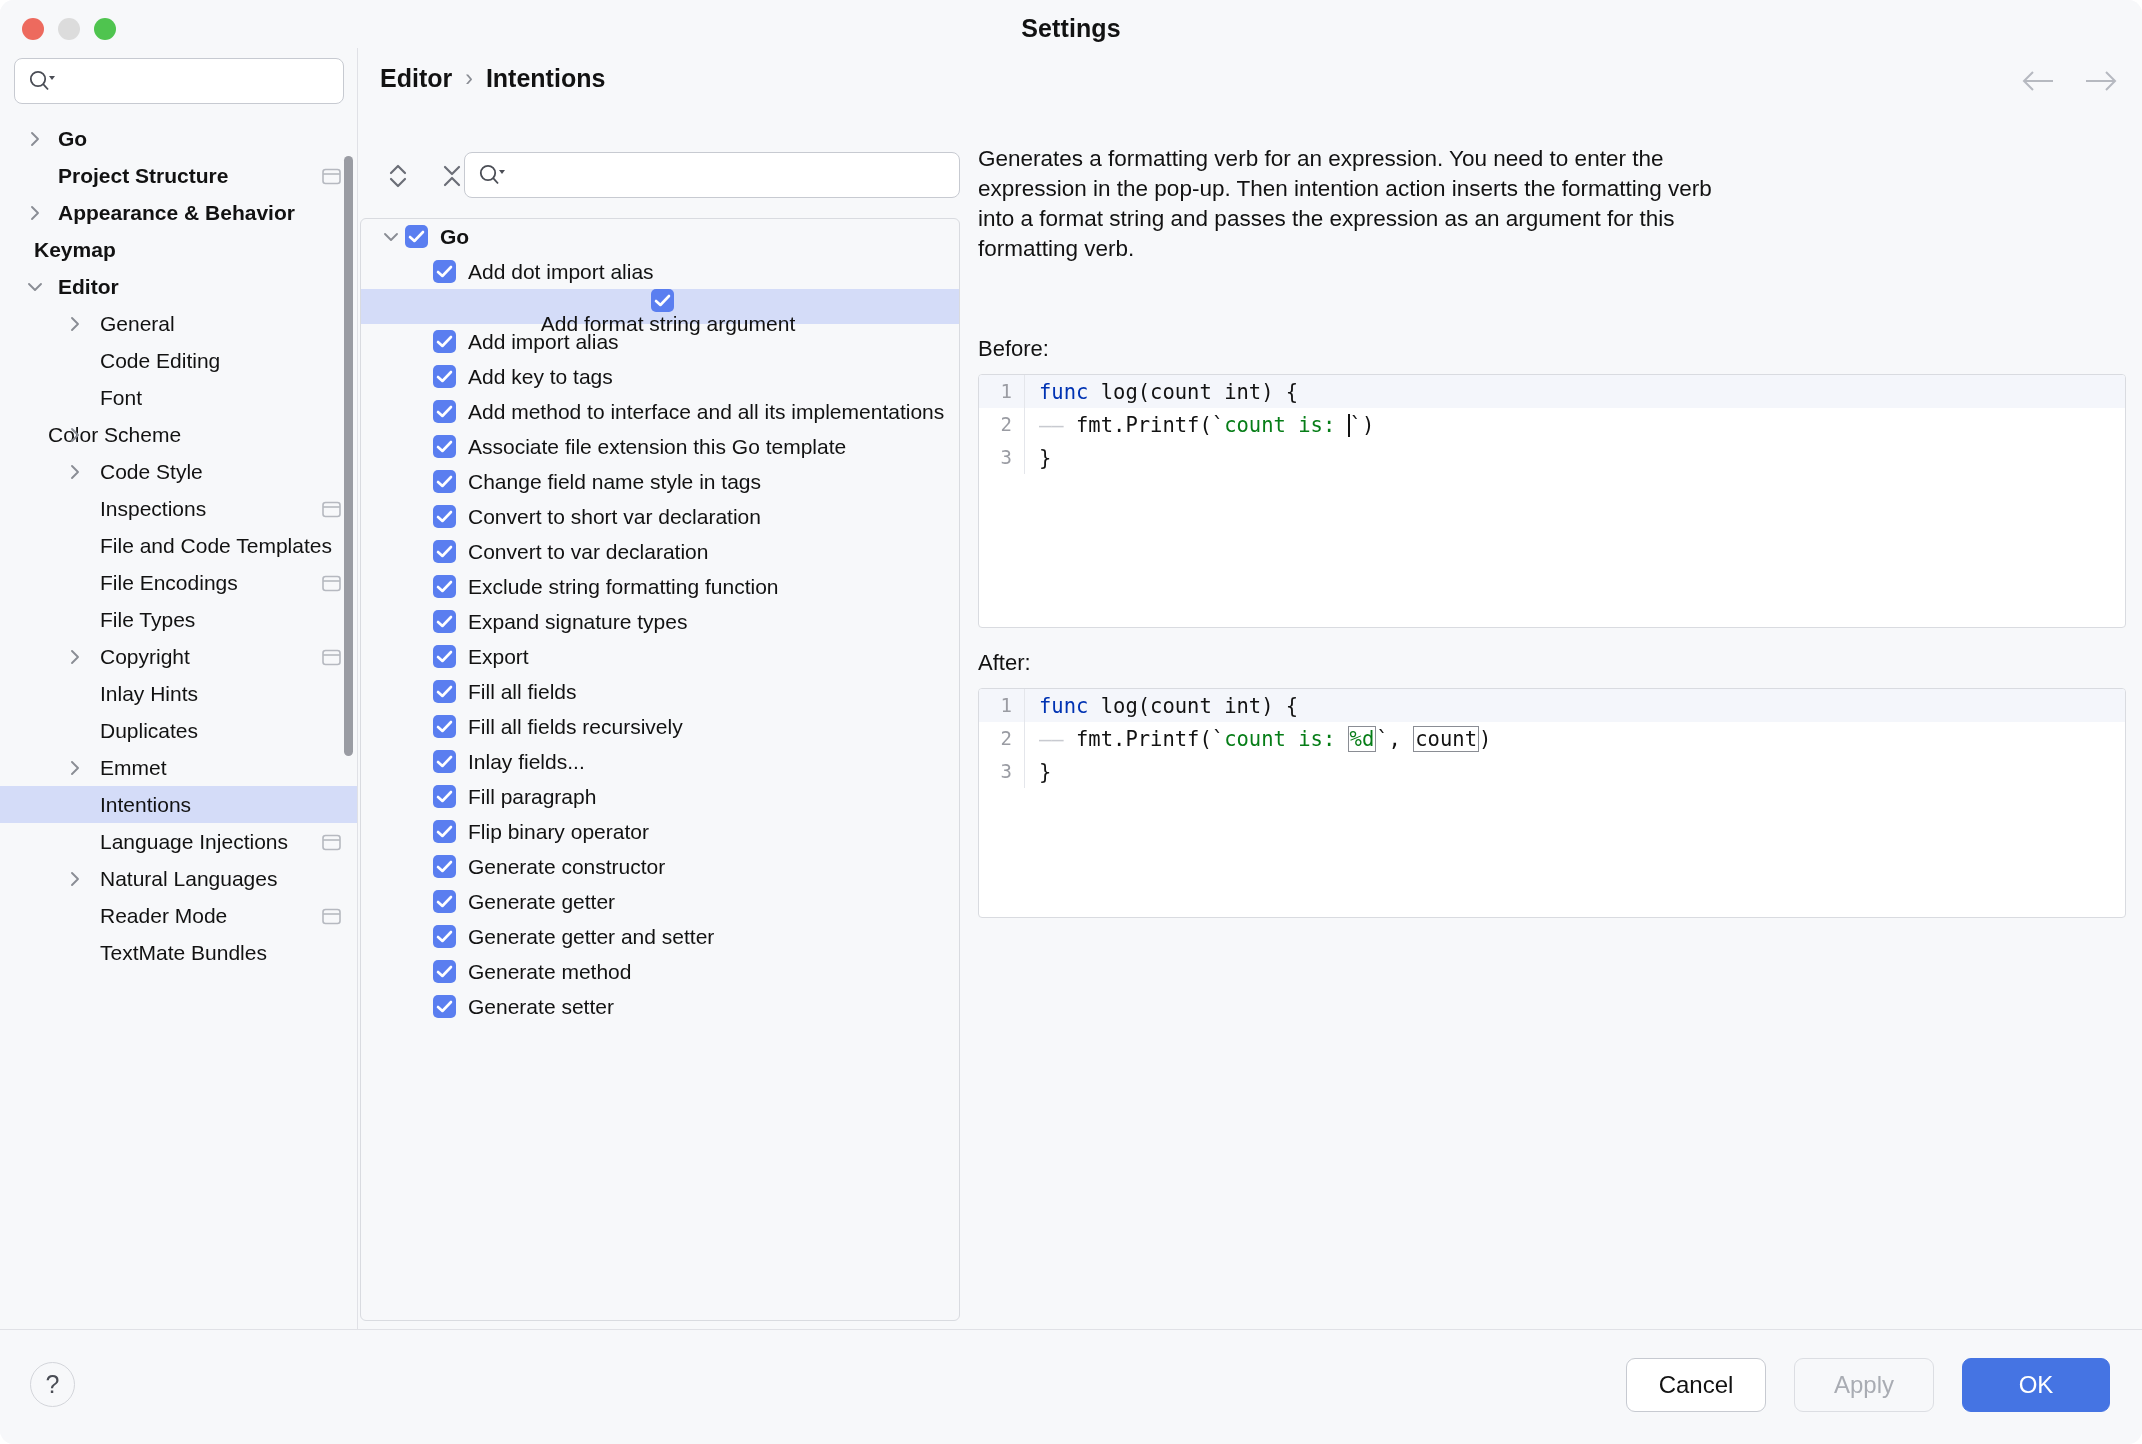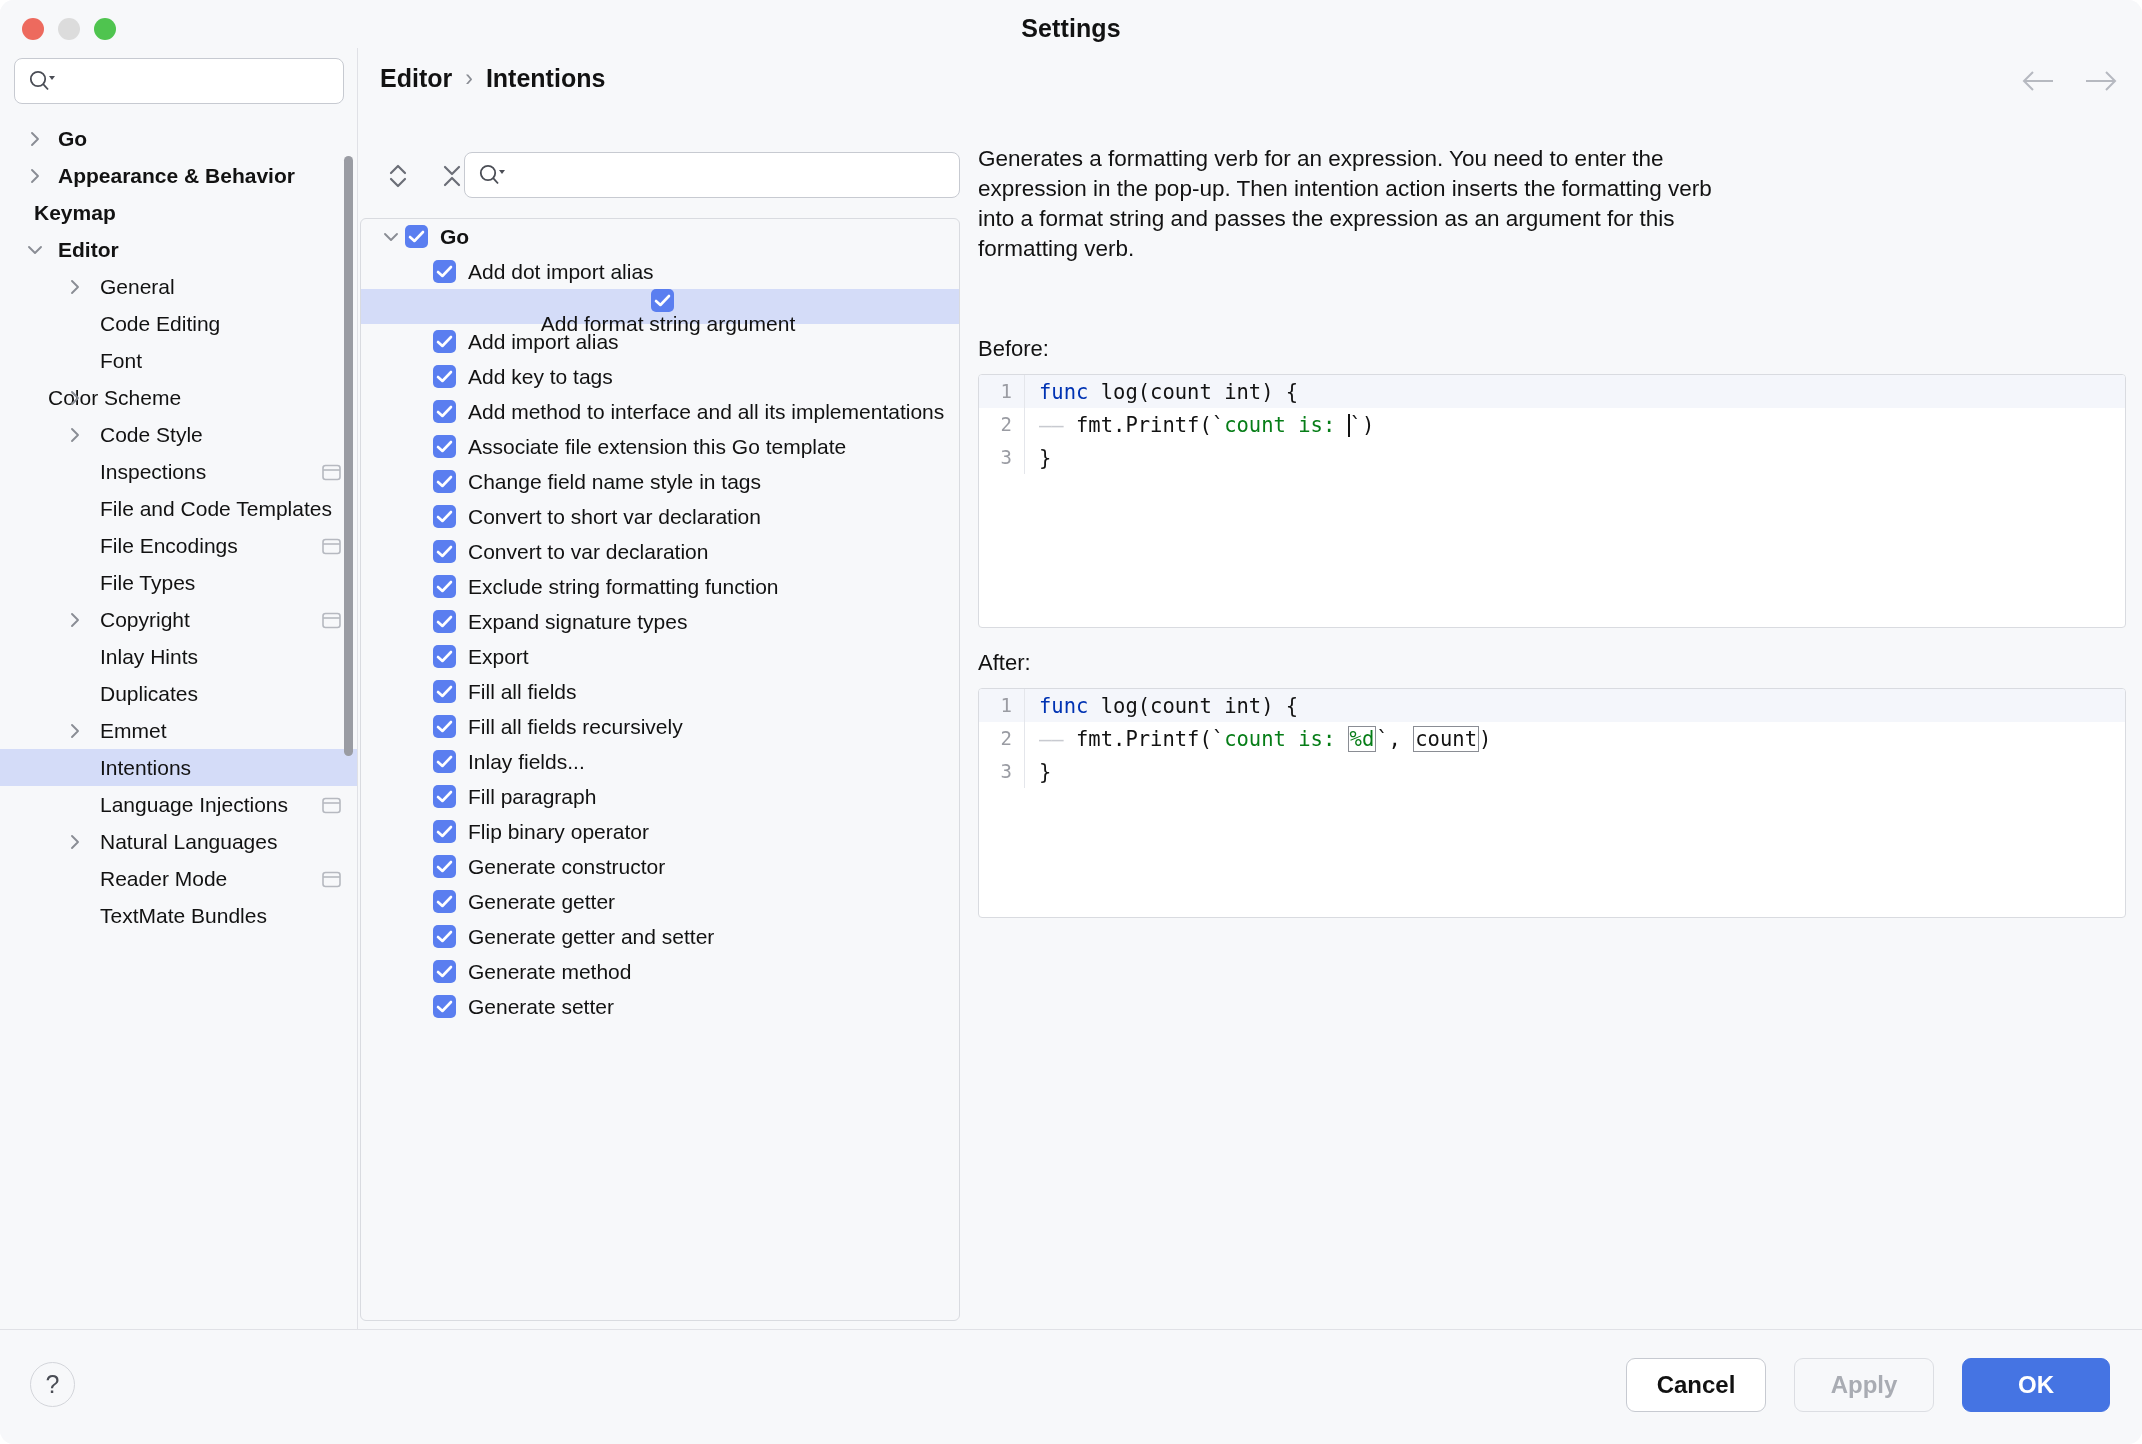--- a/index.html
+++ b/index.html
@@ -166,21 +166,21 @@
     background: #f7f8fa;
     border-top: 1px solid #e0e1e6;
   }
   .helpbtn {
     position: absolute; left: 30px; top: 32px;
     width: 45px; height: 45px; border-radius: 50%;
     border: 1px solid #d3d5da; background: #f7f8fa;
     display: flex; align-items: center; justify-content: center;
     font-size: 25px; color: #4a4d55;
   }
-  .btns { position: absolute; right: 32px; top: 28px; display: flex; gap: 28px; font-weight: bold; }
+  .btns { position: absolute; right: 32px; top: 28px; display: flex; gap: 28px; }
   .btn {
     height: 54px; min-width: 140px;
     border-radius: 9px; font-size: 24px;
     display: flex; align-items: center; justify-content: center;
     font-family: "Liberation Sans", sans-serif;
     padding: 0 26px;
   }
   .btn.cancel { background: #ffffff; border: 1px solid #c7cad1; color: #121212; }
   .btn.apply { background: #f7f8fa; border: 1px solid #dcdee3; color: #a9acb3; }
   .btn.ok { background: #4574e3; border: 1px solid #4574e3; color: #ffffff; min-width: 148px; }
@@ -211,20 +211,27 @@
       <input class="search-input-txt" type="text" placeholder="" style="">
     </div>
     <div class="tree" id="sidebar-tree">
         <div class="tnode bold">
           <span class="arrow" style="left:24px">
             <svg width="22" height="22" viewBox="0 0 22 22">
               <polyline points="8,5 14,11 8,17" fill="none" stroke="#8a8d94" stroke-width="1.9" stroke-linecap="round" stroke-linejoin="round"></polyline>
             </svg>
           </span>
           <span class="lbl" style="margin-left:58px">Go</span>
+        </div>
+        <div class="tnode bold">
+          <span class="lbl" style="margin-left:58px">Project Structure</span>
+          <span class="side-ic"><svg width="19" height="17" viewBox="0 0 19 17">
+              <rect x="1" y="1.5" width="17" height="14" rx="2.5" fill="none" stroke="#b6b9c0" stroke-width="1.6"></rect>
+              <line x1="1" y1="6" x2="18" y2="6" stroke="#b6b9c0" stroke-width="1.6"></line>
+            </svg></span>
         </div>
         <div class="tnode bold">
           <span class="arrow" style="left:24px">
             <svg width="22" height="22" viewBox="0 0 22 22">
               <polyline points="8,5 14,11 8,17" fill="none" stroke="#8a8d94" stroke-width="1.9" stroke-linecap="round" stroke-linejoin="round"></polyline>
             </svg>
           </span>
           <span class="lbl" style="margin-left:58px">Appearance &amp; Behavior</span>
         </div>
         <div class="tnode bold">

